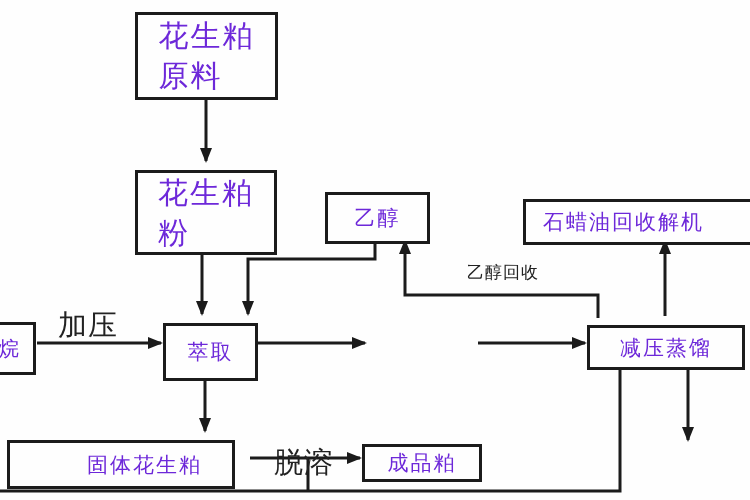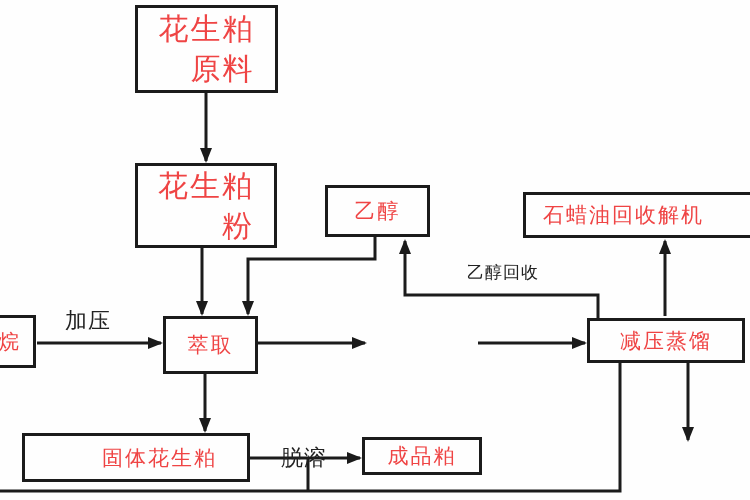--- a/index.html
+++ b/index.html
@@ -13,30 +13,31 @@
   }
   .lines{position:absolute;left:0;top:0;width:750px;height:500px;}
   .node{
     position:absolute;
     box-sizing:border-box;
     border:3px solid #1b1b1b;
     background:#fefefe;
     display:flex;
     align-items:center;
     justify-content:center;
-    text-align:right;
+    text-align:left;
     white-space:pre-line;
-    color:#ef4444;
+    color:#6d28d9;
+    margin-top:7px;
   }
   .node.big{font-size:30px;line-height:40px;letter-spacing:2px;}
   .node.single{font-size:21px;line-height:34px;white-space:nowrap;letter-spacing:2px;}
   .node.wide{justify-content:flex-start;}
   .edge-label{
     position:absolute;
-    font-size:22px;
+    font-size:29px;
     color:#222;
     text-align:center;
     white-space:nowrap;
     letter-spacing:1px;
   }
 </style>
 </head>
 <body>
 
 <div class="canvas">
@@ -87,21 +88,21 @@
 
   <div class="node single wide" style="left:523px;top:192px;width:240px;height:46px;padding-left:17px;">石蜡油回收解机</div>
 
   <div class="node single" style="left:-42px;top:315px;width:78px;height:53px;justify-content:flex-end;padding-right:12px;">烷</div>
 
   <div class="node single" style="left:163px;top:316px;width:95px;height:58px;">萃取</div>
 
 
   <div class="node single" style="left:587px;top:318px;width:158px;height:45px;">减压蒸馏</div>
 
-  <div class="node single" style="left:22px;top:433px;width:228px;height:49px;padding-left:47px;">固体花生粕</div>
+  <div class="node single" style="left:7px;top:433px;width:228px;height:49px;padding-left:47px;">固体花生粕</div>
 
   <div class="node single" style="left:362px;top:437px;width:120px;height:38px;">成品粕</div>
 
 
   <div class="edge-label" style="left:55px;top:306px;width:66px;">加压</div>
 
   <div class="edge-label" style="left:448px;top:261px;width:110px;font-size:17px;">乙醇回收</div>
 
   <div class="edge-label" style="left:272px;top:419px;width:64px;margin-top:24px;">脱溶</div>
 

